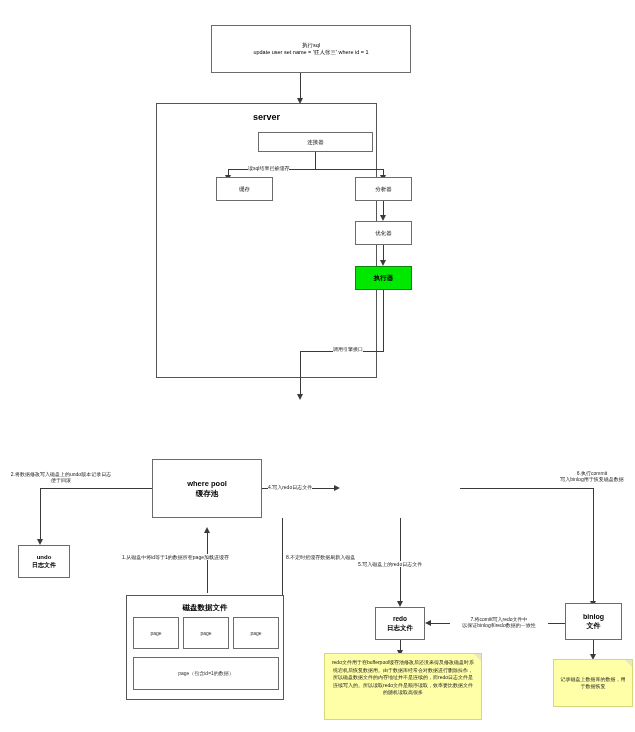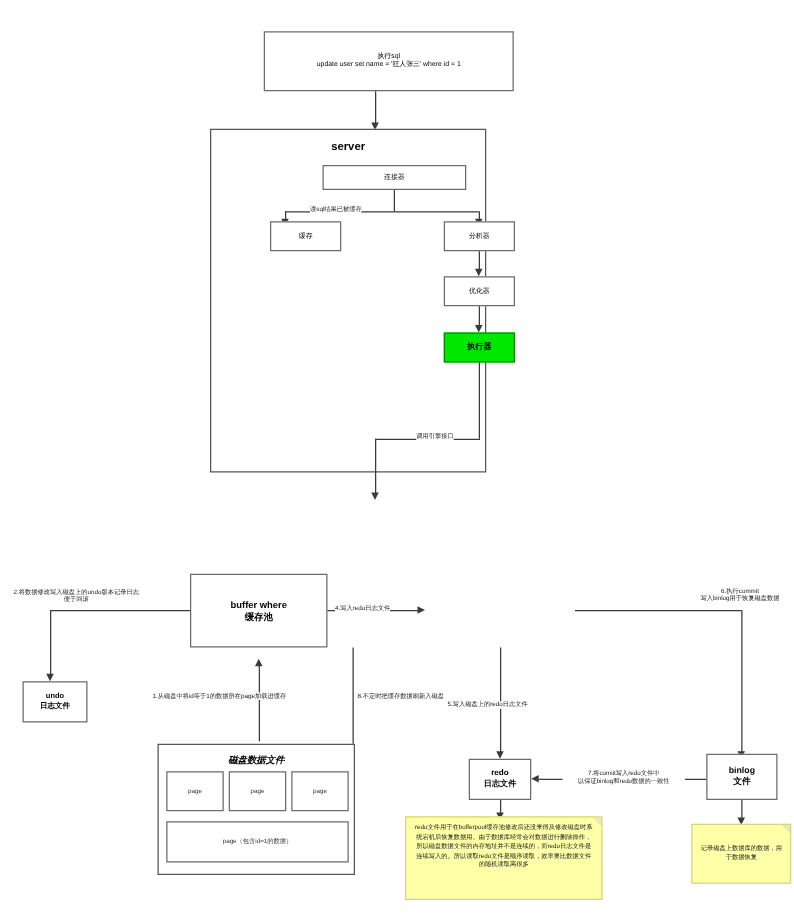--- a/index.html
+++ b/index.html
@@ -120,21 +120,21 @@
 <div id="canvas">
 
   <div class="box sql-box" style="left:211px; top:25px; width:200px; height:48px; flex-direction:column;">
     <span>执行sql</span>
     <span>update user set name =  '狂人张三'   where id = 1</span>
   </div>
 
   <div class="line-v" style="left:300px; top:73px; height:28px;"></div>
   <div class="arrow down" style="left:296.5px; top:98px;"></div>
 
-  <div class="container-box" style="left:168px; top:103px; width:221px; height:275px;">
+  <div class="container-box" style="left:156px; top:103px; width:221px; height:275px;">
     <div class="container-title" style="top:8px; font-size:9px;">server</div>
   </div>
 
   <div class="box" style="left:258px; top:132px; width:115px; height:20px; font-size:5.5px;">
     <span>连接器</span>
   </div>
 
   <div class="line-v" style="left:315px; top:152px; height:17px;"></div>
 
   <div class="line-h" style="left:228px; top:169px; width:155px;"></div>
@@ -170,21 +170,21 @@
   </div>
 
   <div class="line-v" style="left:383px; top:290px; height:61px;"></div>
   <div class="line-h" style="left:300px; top:351px; width:84px;"></div>
   <div class="line-v" style="left:300px; top:351px; height:45px;"></div>
   <div class="arrow down" style="left:296.5px; top:394px;"></div>
   <div class="lbl" style="left:333px; top:346px;">调用引擎接口</div>
 
 
   <div class="box bold" style="left:152px; top:459px; width:110px; height:59px; flex-direction:column; font-size:7.5px;">
-    <span>buffer where</span>
+    <span>where pool</span>
     <span>缓存池</span>
   </div>
 
 
   <div class="line-h" style="left:262px; top:488px; width:73px;"></div>
   <div class="arrow right" style="left:334px; top:484.5px;"></div>
   <div class="lbl" style="left:268px; top:484px;">4.写入redo日志文件</div>
 
   <div class="line-h" style="left:40px; top:488px; width:112px;"></div>
   <div class="line-v" style="left:40px; top:488px; height:53px;"></div>
@@ -210,21 +210,21 @@
   <div class="arrow down" style="left:396.5px; top:601px;"></div>
   <div class="lbl" style="left:358px; top:561px;">5.写入磁盘上的redo日志文件</div>
 
   <div class="line-h" style="left:460px; top:488px; width:133px;"></div>
   <div class="line-v" style="left:593px; top:488px; height:115px;"></div>
   <div class="arrow down" style="left:589.5px; top:601px;"></div>
   <div class="lbl wrap" style="left:549px; top:470px; width:86px; white-space:pre-line;"><span>6.执行commit
 写入binlog用于恢复磁盘数据</span></div>
 
   <div class="container-box" style="left:126px; top:595px; width:158px; height:105px;">
-    <div class="container-title bold" style="top:7px; font-size:7.5px;font-style:italic;">磁盘数据文件</div>
+    <div class="container-title bold" style="top:7px; font-size:7.5px;">磁盘数据文件</div>
   </div>
 
   <div class="box page-sub" style="left:133px; top:617px; width:46px; height:32px;">
     <span>page</span>
   </div>
   <div class="box page-sub" style="left:183px; top:617px; width:46px; height:32px;">
     <span>page</span>
   </div>
   <div class="box page-sub" style="left:233px; top:617px; width:46px; height:32px;">
     <span>page</span>

